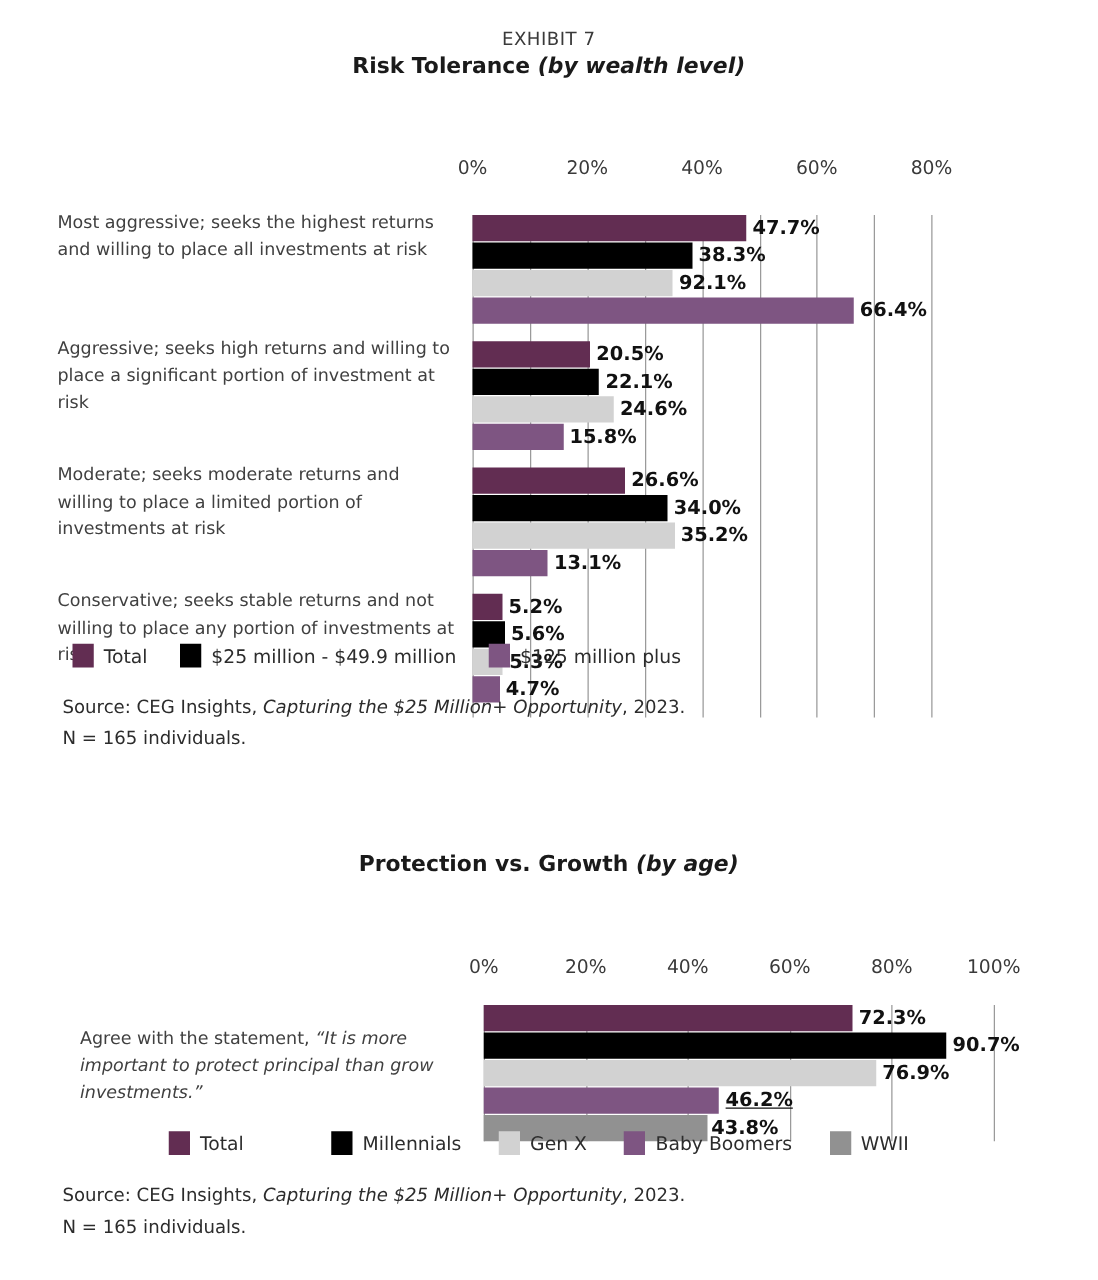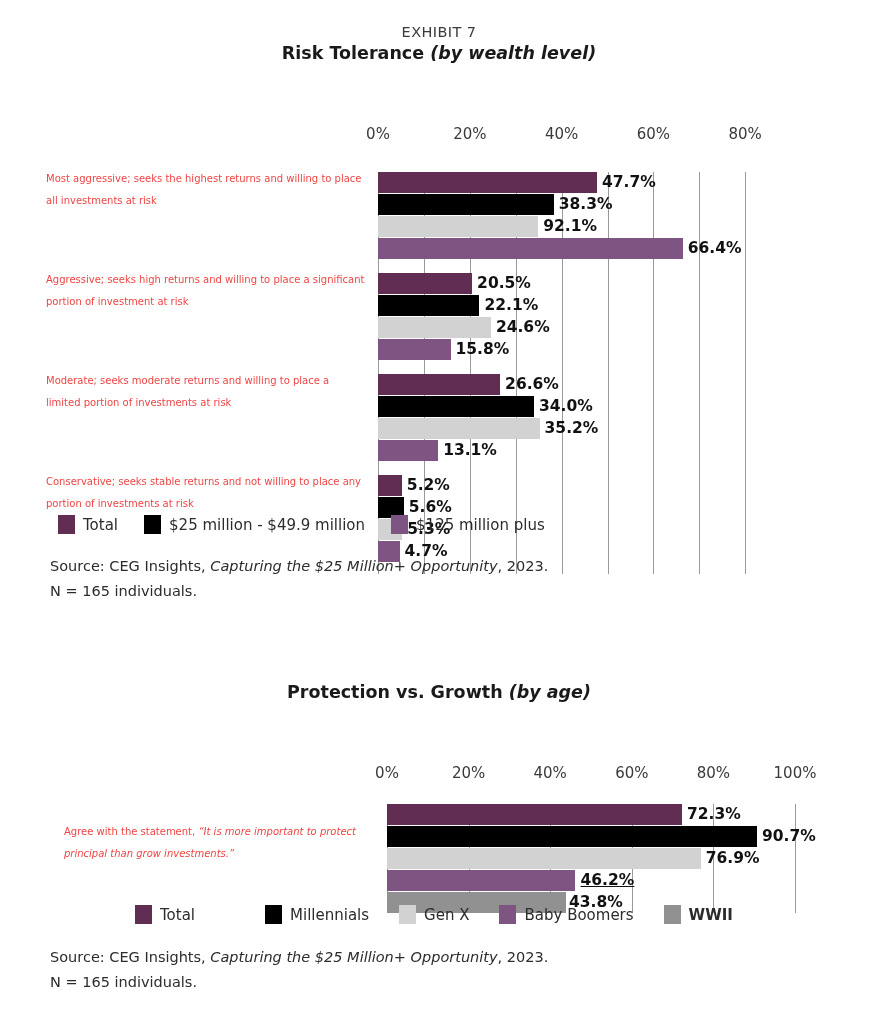--- a/index.html
+++ b/index.html
@@ -69,23 +69,23 @@
     font-size: 15.5px;
     font-weight: bold;
     color: #111111;
     white-space: nowrap;
     line-height: 21px;
     height: 21px;
   }
 
   .cat-label {
     position: absolute;
-    font-size: 10px;
+    font-size: 14px;
     line-height: 21.5px;
-    color: #ef4444;
+    color: #404040;
     text-align: left;
   }
   .cat-label em { font-style: italic; }
 
   
   .legend {
     position: absolute;
     display: flex;
     align-items: center;
     font-size: 15px;
@@ -244,21 +244,21 @@
           <span>Millennials</span>
         </div>
         <div class="legend-item" style="margin-right: 30px;">
           <span class="legend-swatch" style="background: rgb(210, 210, 210);"></span>
           <span>Gen X</span>
         </div>
         <div class="legend-item" style="margin-right: 30px;">
           <span class="legend-swatch" style="background: rgb(126, 85, 130);"></span>
           <span>Baby Boomers</span>
         </div>
-        <div class="legend-item" style="margin-right: 0px; font-weight: bold;">
+        <div class="legend-item" style="margin-right: 0px;">
           <span class="legend-swatch" style="background: rgb(145, 145, 145);"></span>
           <span>WWII</span>
         </div>
       </div>
 
     <div class="source" style="left:50px; top:266px;">
       <div><span>Source: CEG Insights, </span><em>Capturing the $25 Million+ Opportunity</em><span>, 2023.</span></div>
       <div>N = 165 individuals.</div>
     </div>
   </div>

